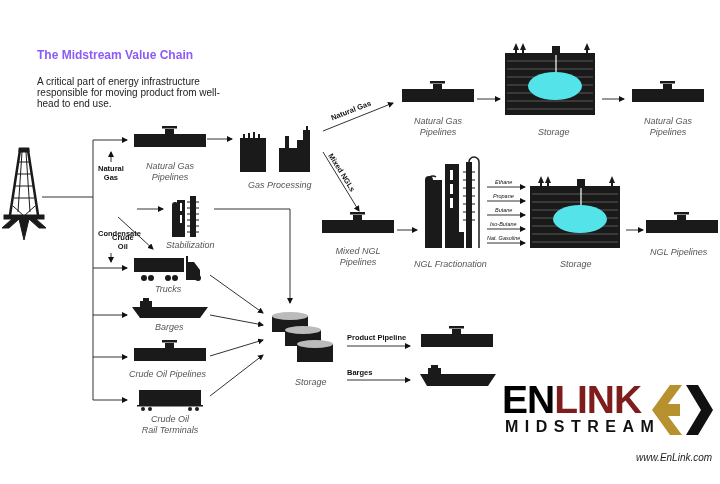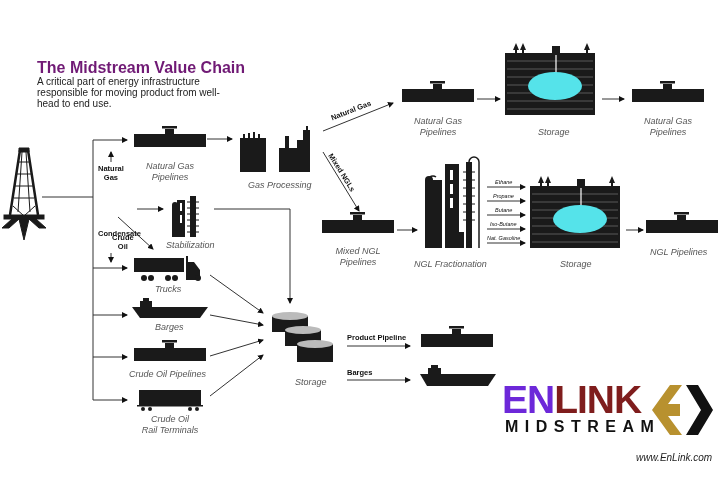--- a/index.html
+++ b/index.html
@@ -1,25 +1,25 @@
 <!DOCTYPE html>
 <html><head>
 <meta charset="utf-8">
 <style>
   html,body{margin:0;padding:0;background:#fff;}
   body{width:720px;height:484px;position:relative;overflow:hidden;font-family:"Liberation Sans",sans-serif;color:#111;}
   .abs{position:absolute;}
-  .title{left:37px;top:59px;font-size:16px;font-weight:bold;color:#701a75;}
+  .title{left:37px;top:48px;font-size:12px;font-weight:bold;color:#8b5cf6;}
   .subtitle{left:37px;top:76px;font-size:10px;line-height:11px;width:185px;color:#222;}
   .cap{position:absolute;font-size:9px;font-style:italic;color:#555;text-align:center;line-height:10.5px;white-space:nowrap;}
   .lbl{position:absolute;font-size:7.5px;font-weight:bold;color:#111;text-align:center;line-height:9px;white-space:nowrap;}
   .sm{position:absolute;font-size:5.5px;font-style:italic;color:#111;white-space:nowrap;}
   svg#art{position:absolute;left:0;top:0;}
   .logo-en{left:502px;top:380px;font-size:39px;font-weight:bold;letter-spacing:-1px;line-height:40px;}
-  .logo-en .gold{color:#6d28d9;}
+  .logo-en .gold{color:#000000;}
   .logo-en .blk{color:#7f1d1d;}
   .logo-mid{left:505px;top:418px;font-size:16px;font-weight:bold;letter-spacing:6.5px;color:#111;}
   .url{left:636px;top:452px;font-size:10px;font-style:italic;color:#222;}
 </style>
 </head>
 <body>
 
 <div class="abs title">The Midstream Value Chain</div>
 <div class="abs subtitle">A critical part of energy infrastructure responsible for moving product from well-head to end use.</div>
 

